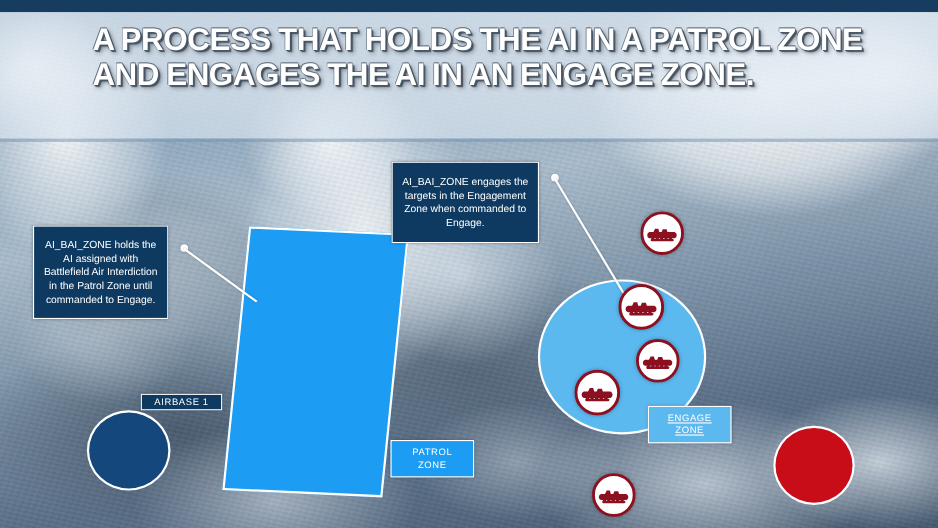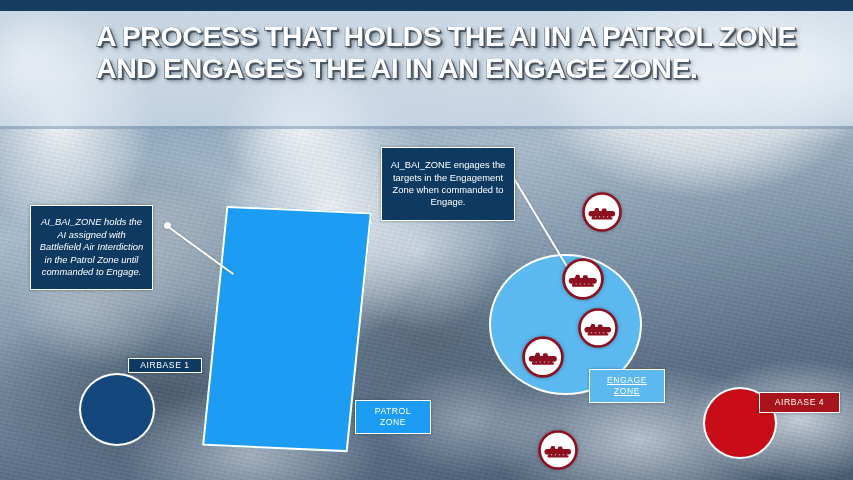--- a/index.html
+++ b/index.html
@@ -57,21 +57,21 @@
   }
   #title-band {
     position:absolute; left:0; top:11px; width:853px; height:115px;
     background:linear-gradient(180deg, rgba(222,232,241,.78) 0%, rgba(228,236,244,.72) 55%, rgba(214,226,238,.70) 100%);
   }
   #band-edge {
     position:absolute; left:0; top:126px; width:853px; height:3px;
     background:rgba(120,150,178,.55);
   }
   #title {
-    position:absolute; left:96px; top:20px; width:730px;
+    position:absolute; left:84px; top:20px; width:730px;
     font-size:28.5px; line-height:32px; font-weight:bold;
     letter-spacing:-0.4px; word-spacing:-1px;
     color:#ffffff;
     text-shadow:
       1px 1px 0 #4a5868, 2px 2px 1px rgba(40,52,66,.75),
       -0.5px -0.5px 0 #6b7888, 0.5px -0.5px 0 #6b7888,
       -0.5px 0.5px 0 #6b7888, 3px 3px 4px rgba(30,40,52,.45);
   }
 
   
@@ -125,22 +125,22 @@
     background:#0e3a61;
     border:1.6px solid #ffffff;
     color:#ffffff;
     text-align:center;
     font-size:9.4px;
     line-height:12.4px;
     padding:5px 6px;
     box-shadow:0 0 3px rgba(0,0,0,.35);
   }
   #callout-left  { left:30px;  top:205px; width:123px; height:85px;
-                   display:flex; align-items:center; justify-content:flex-start;font-style:italic; }
-  #callout-top   { left:381px; top:147px; width:134px; height:74px;
+                   display:flex; align-items:center; justify-content:flex-start; }
+  #callout-top   { left:356px; top:147px; width:134px; height:74px;
                    display:flex; align-items:center; justify-content:center; }
 
   
   .label-box {
     position:absolute;
     border:1.5px solid #ffffff;
     color:#ffffff;
     text-align:center;
     font-size:8.6px;
     line-height:11.5px;
@@ -260,23 +260,20 @@
   <div class="callout" id="callout-left">
     <span>AI_BAI_ZONE holds the AI assigned with Battlefield Air Interdiction in the Patrol Zone until commanded to Engage.</span>
   </div>
   <div class="callout" id="callout-top">
     <span>AI_BAI_ZONE engages the targets in the Engagement Zone when commanded to Engage.</span>
   </div>
 
   <div class="label-box" id="label-airbase1">
     <span>AIRBASE 1</span>
   </div>
-  <div class="label-box" id="label-airbase4">
-    <span>AIRBASE 4</span>
-  </div>
   <div class="label-box" id="label-patrol">
     <div>
       <div>PATROL</div>
       <div>ZONE</div>
     </div>
   </div>
   <div class="label-box" id="label-engage">
     <div>
       <div>ENGAGE</div>
       <div>ZONE</div>

